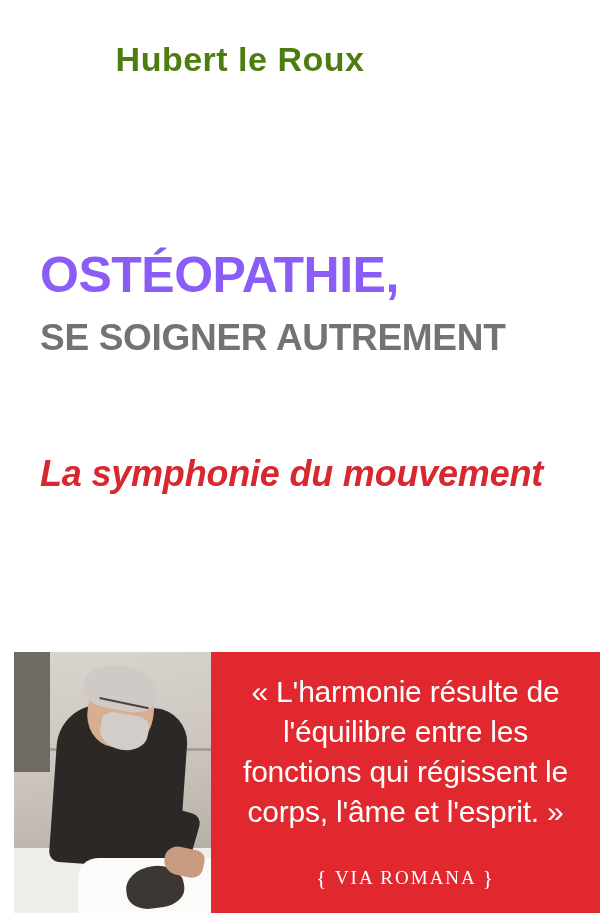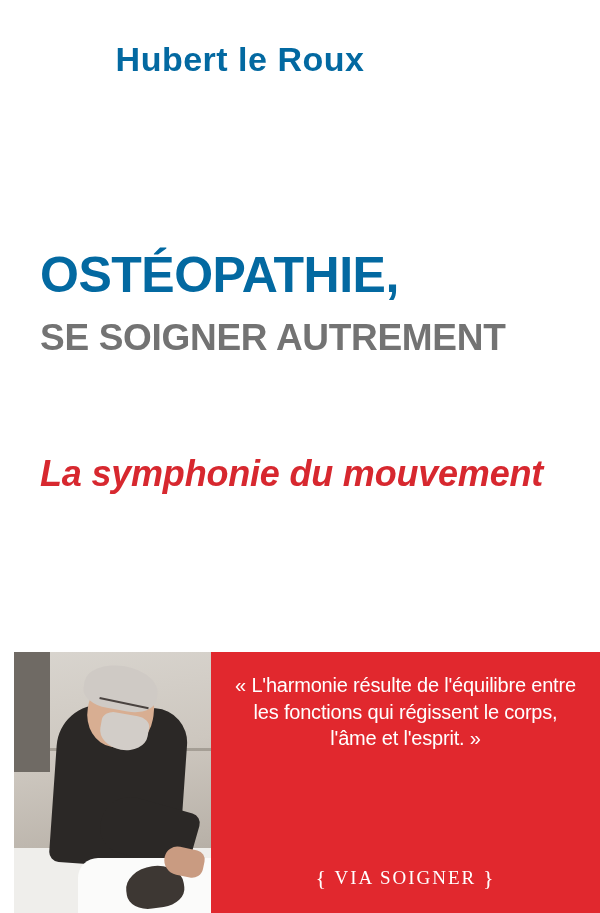--- a/index.html
+++ b/index.html
@@ -16,34 +16,34 @@
     height: 913px;
     background: #ffffff;
     overflow: hidden;
   }
   .author {
     position: absolute;
     top: 40px;
     left: 0;
     width: 480px;
     text-align: center;
-    color: #0369a1;
+    color: #4d7c0f;
     font-size: 34px;
     font-weight: bold;
     letter-spacing: 0.5px;
     font-family: "Liberation Sans", sans-serif;
   }
   .title-block {
     position: absolute;
     top: 248px;
     left: 40px;
     width: 520px;
   }
   .title-line1 {
-    color: #0369a1;
+    color: #8b5cf6;
     font-size: 50px;
     font-weight: bold;
     line-height: 1.08;
     letter-spacing: -0.5px;
     margin: 0 0 16px 0;
   }
   .title-line2 {
     color: #737373;
     font-size: 37px;
     font-weight: bold;
@@ -180,21 +180,21 @@
     width: 389px;
     height: 261px;
     background: #e1282e;
   }
   .quote-text {
     position: absolute;
     left: 18px;
     top: 20px;
     width: 353px;
     color: #ffffff;
-    font-size: 20px;
+    font-size: 30px;
     font-weight: normal;
     line-height: 1.33;
     text-align: center;
     letter-spacing: -0.2px;
   }
   .publisher {
     position: absolute;
     left: 0;
     bottom: 22px;
     width: 389px;
@@ -239,19 +239,19 @@
       <div class="glasses"></div>
       <div class="sheet"></div>
       <div class="patient-head"></div>
       <div class="hand"></div>
     </div>
 
     <div class="quote-box">
       <div class="quote-text">« L'harmonie résulte de l'équilibre entre les fonctions qui régissent le corps, l'âme et l'esprit. »</div>
       <div class="publisher">
         <span class="brace">{</span>
-        <span>VIA SOIGNER</span>
+        <span>VIA ROMANA</span>
         <span class="brace">}</span>
       </div>
     </div>
 
   </div>
 </div>
 
 </body></html>

